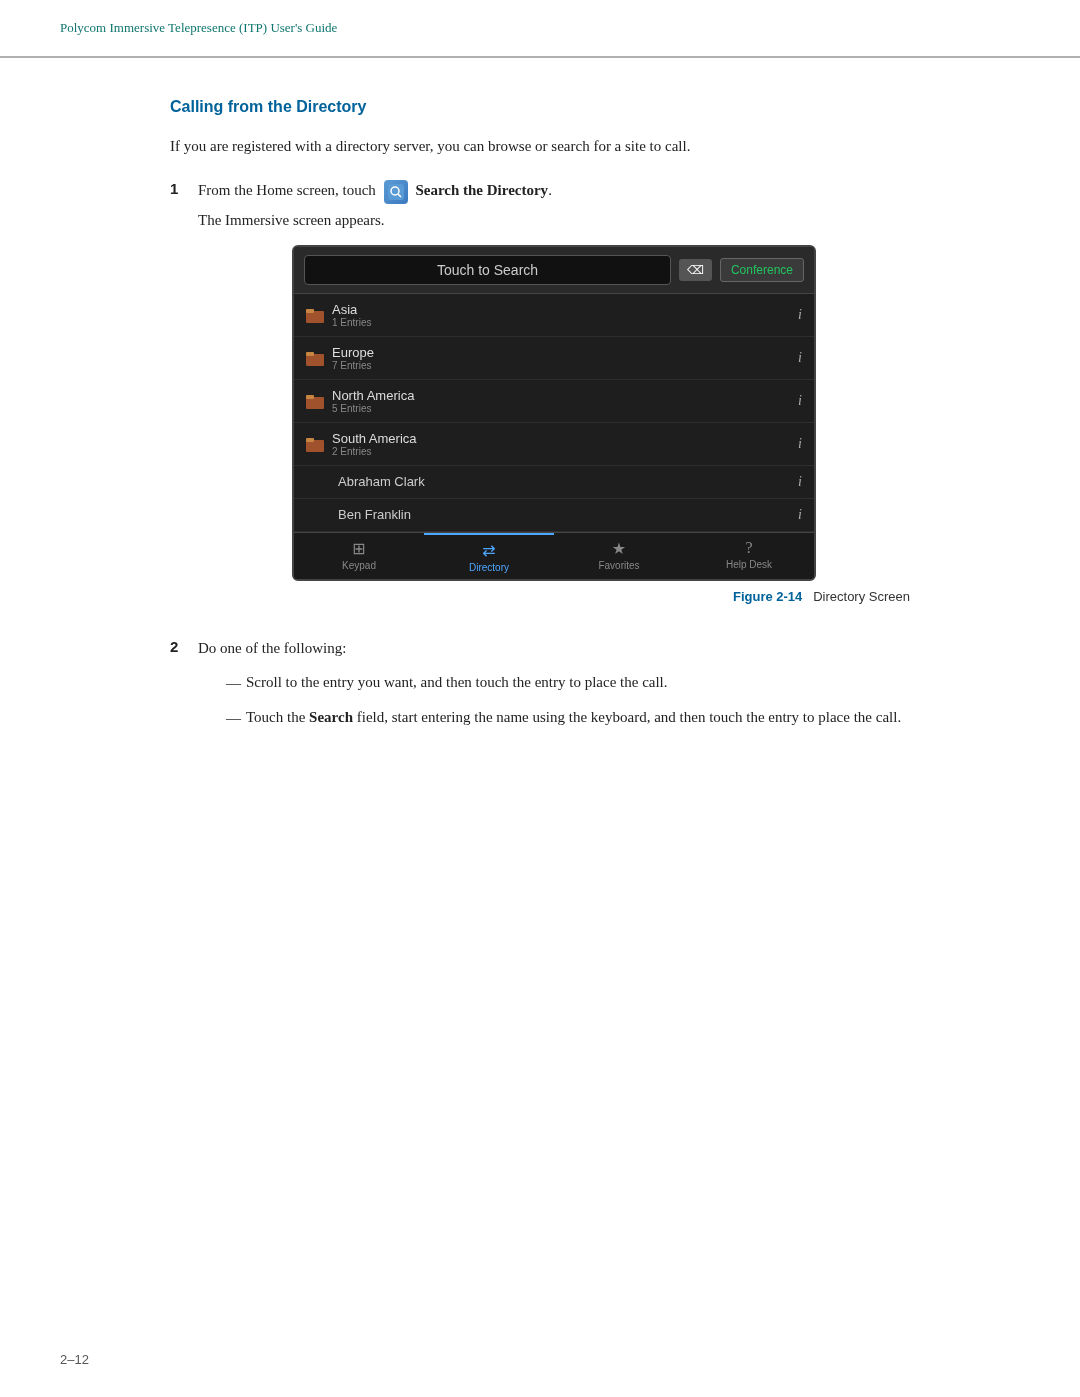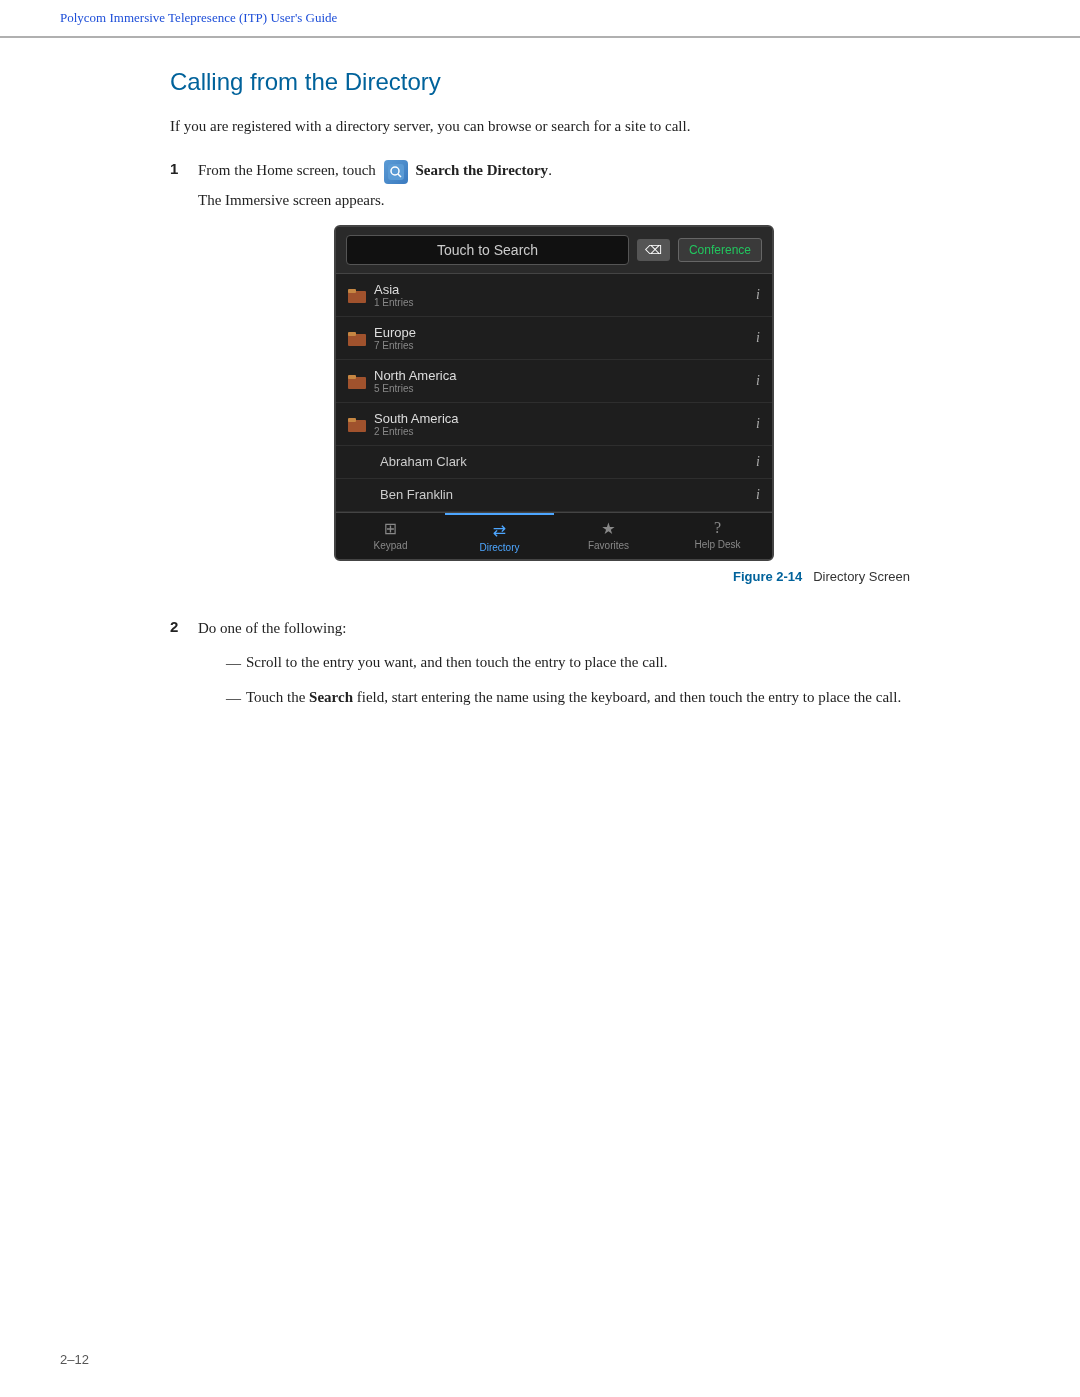--- a/index.html
+++ b/index.html
@@ -10,39 +10,40 @@
       background: #ffffff;
       font-family: 'Georgia', 'Times New Roman', serif;
       font-size: 15px;
       color: #222;
       position: relative;
     }
 
     
     .header-bar {
       border-bottom: 2px solid #b0b0b0;
-      padding: 10px 60px;
+      padding: 20px 60px;
       font-size: 13px;
-      color: #1d4ed8;
+      color: #0f766e;
     }
 
     
     .content {
       padding: 30px 60px 60px 60px;
       max-width: 860px;
       margin: 0 auto;
     }
 
     
     .page-title {
-      font-size: 24px;
-      font-weight: normal;
+      font-size: 16px;
+      font-weight: bold;
       color: #00629B;
       font-family: 'Arial', sans-serif;
       margin-bottom: 18px;
+      margin-top: 10px;
     }
 
     
     .body-text {
       font-family: 'Georgia', serif;
       font-size: 15px;
       line-height: 1.6;
       color: #222;
       margin-bottom: 20px;
     }
@@ -130,21 +131,21 @@
     }
 
     
     .dir-screen-container {
       display: flex;
       justify-content: center;
       margin: 16px 0 8px 0;
     }
 
     .dir-screen {
-      width: 440px;
+      width: 524px;
       background: #1a1a1a;
       border-radius: 6px;
       overflow: hidden;
       border: 2px solid #444;
     }
 
     
     .dir-search-bar {
       background: #2a2a2a;
       padding: 8px 10px;

